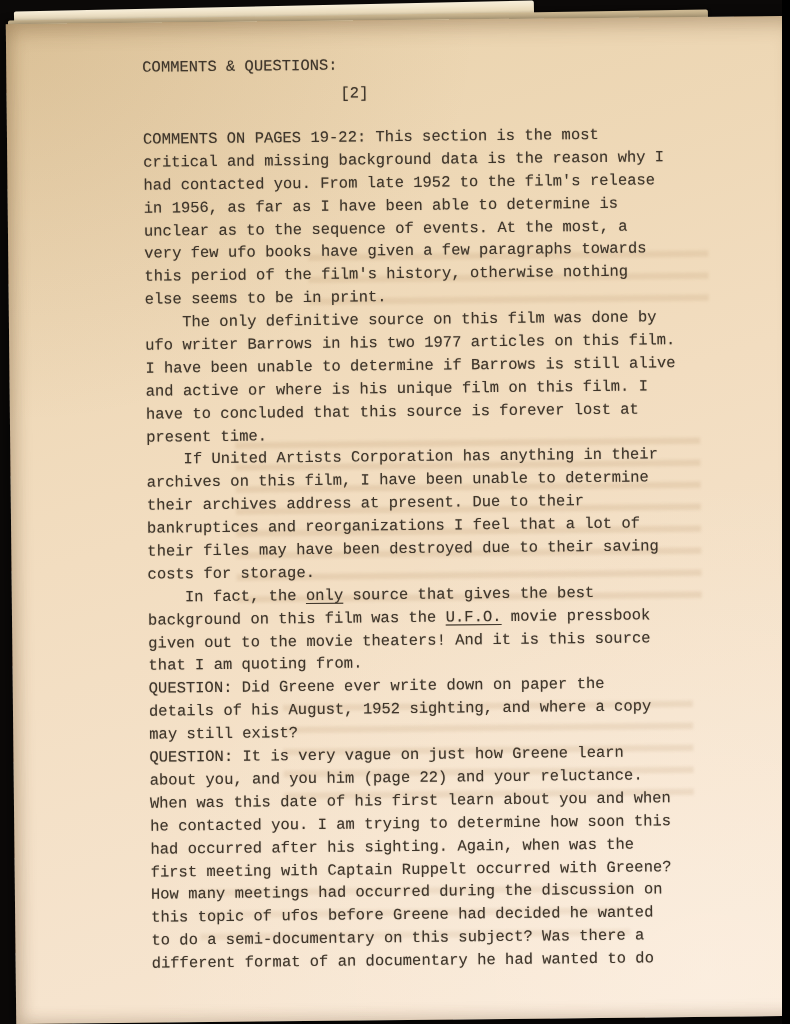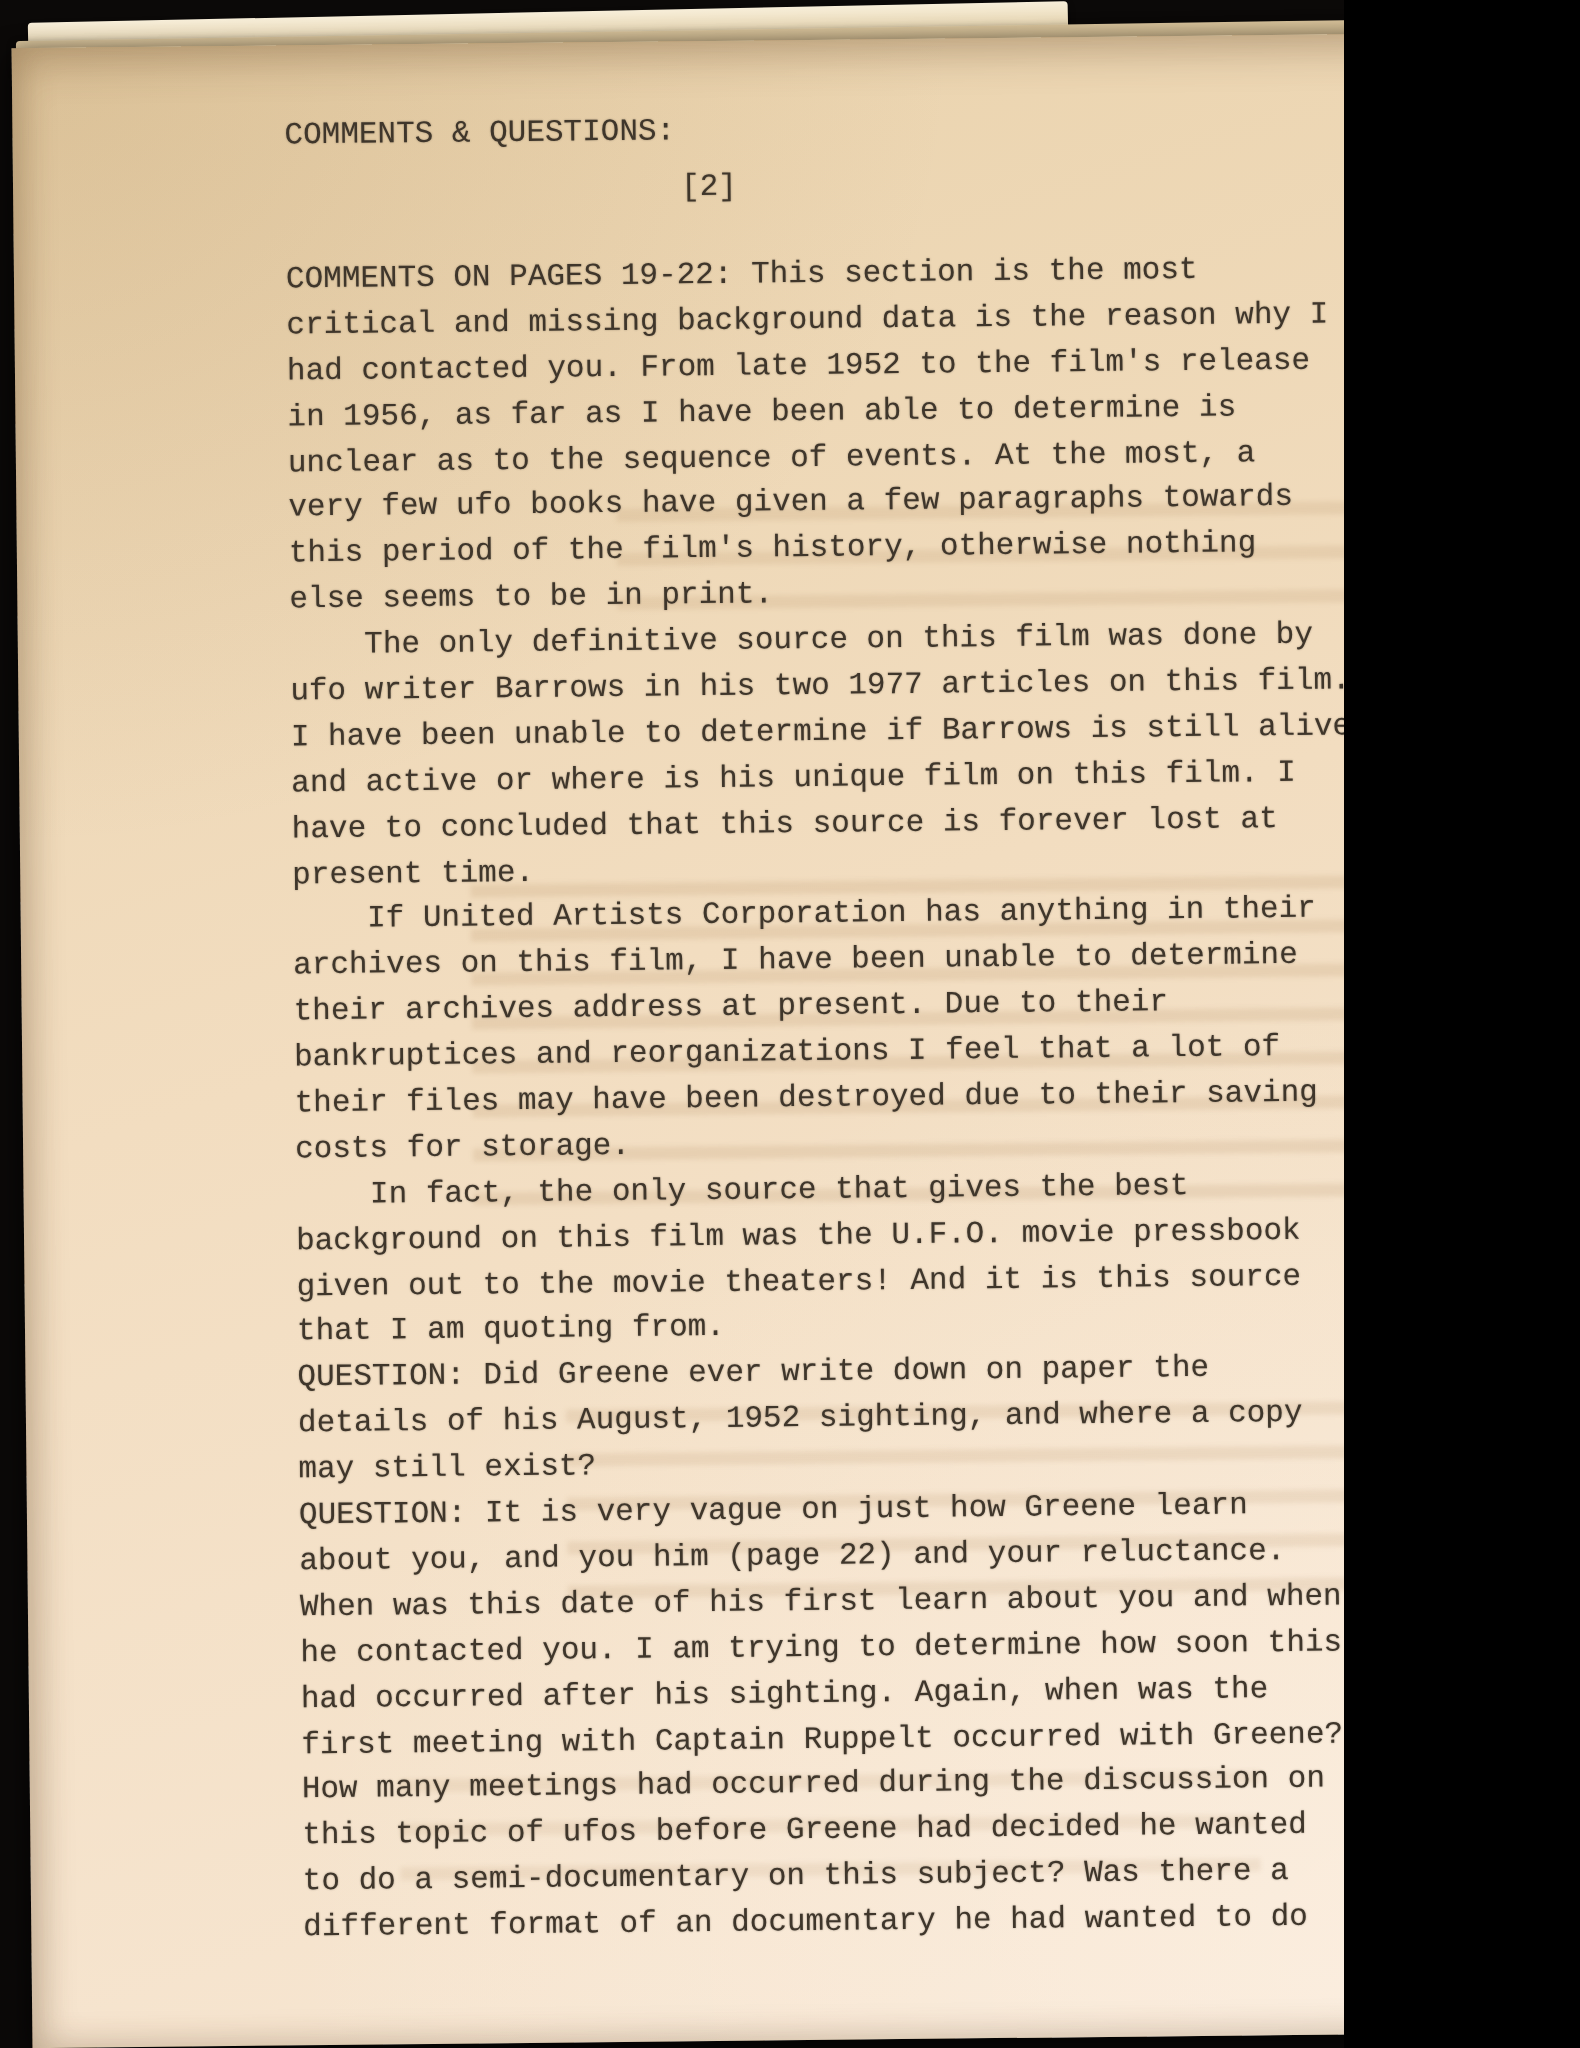--- a/index.html
+++ b/index.html
@@ -6,21 +6,21 @@
     --background: #0b0908;
     --paper-top: #e9d2ab;
     --paper-mid: #f2ddc0;
     --paper-bottom: #f8e8d6;
     --ink: #3f362b;
   }
   * { margin: 0; padding: 0; box-sizing: border-box; }
   html, body { background: #000; }
   .stage {
     position: relative;
-    width: 672px;
+    width: 782px;
     height: 1024px;
     background: var(--background);
     overflow: hidden;
     font-family: "Liberation Mono", "DejaVu Sans Mono", monospace;
   }
   
   .stack-edge {
     position: absolute;
     border-radius: 2px;
   }
@@ -90,21 +90,21 @@
     white-space: pre;
   }
   .doc-header { left: 136px; top: 36px; }
   .page-number { left: 334px; top: 64px; }
   .body-lines { left: 136px; top: 106px; }
   .body-lines .line {
     height: 22.9px;
     line-height: 22.9px;
     white-space: pre;
   }
-  .u { text-underline-offset: 3px; }
+  .u { text-decoration: underline; text-underline-offset: 3px; }
 </style>
 </head>
 <body>
 
 <div class="stage">
   <div class="stack-edge stack-edge-1"></div>
   <div class="stack-edge stack-edge-2"></div>
   <div class="stack-edge stack-edge-3"></div>
 
   <div class="paper">

